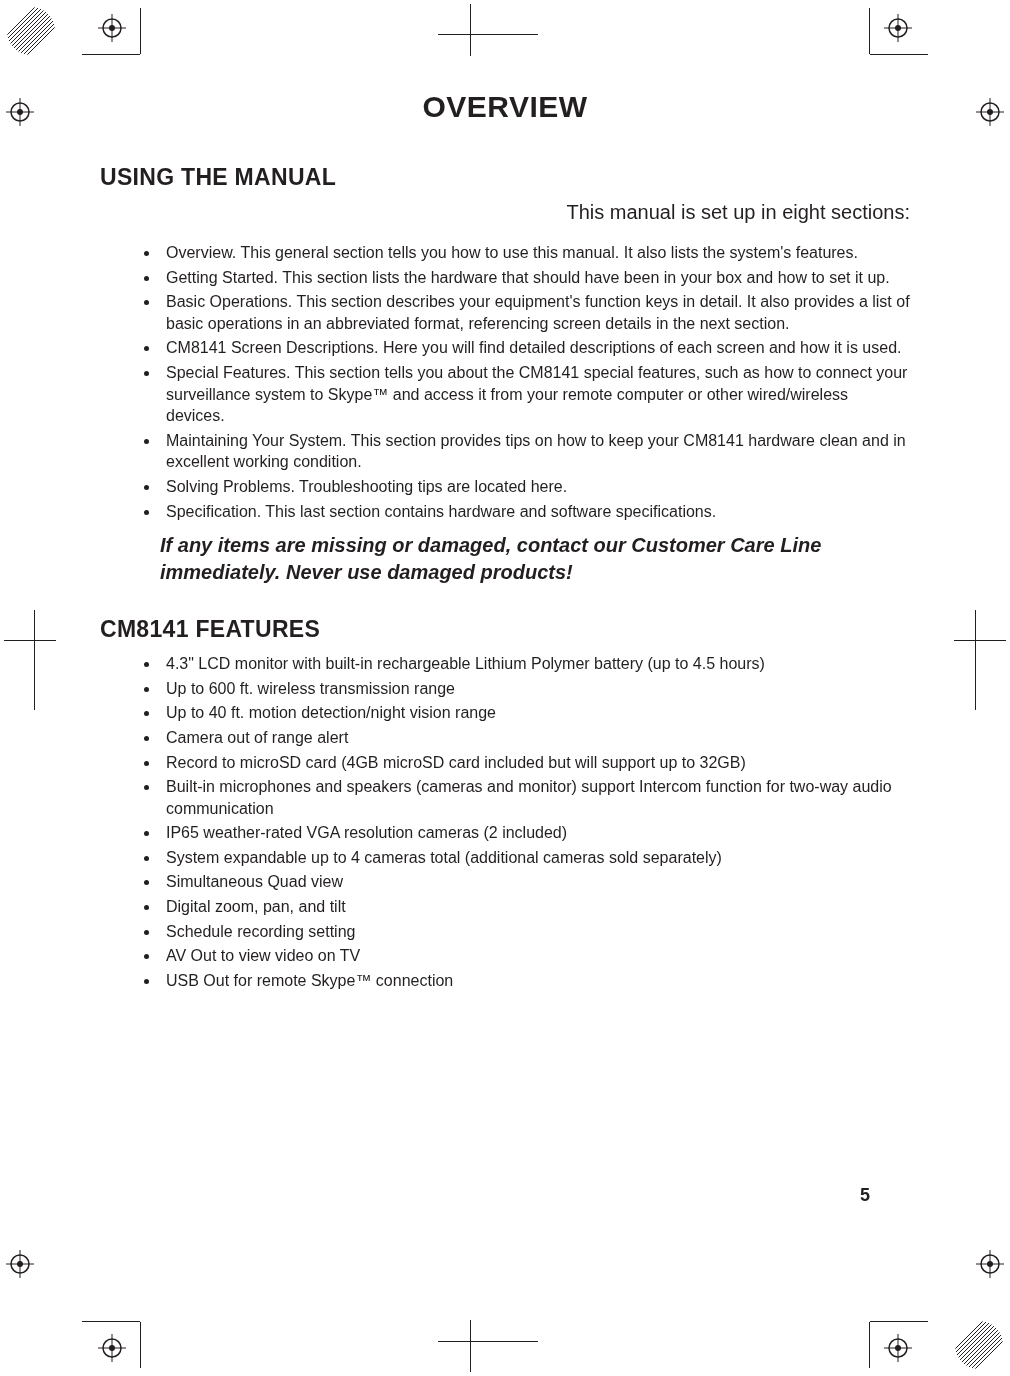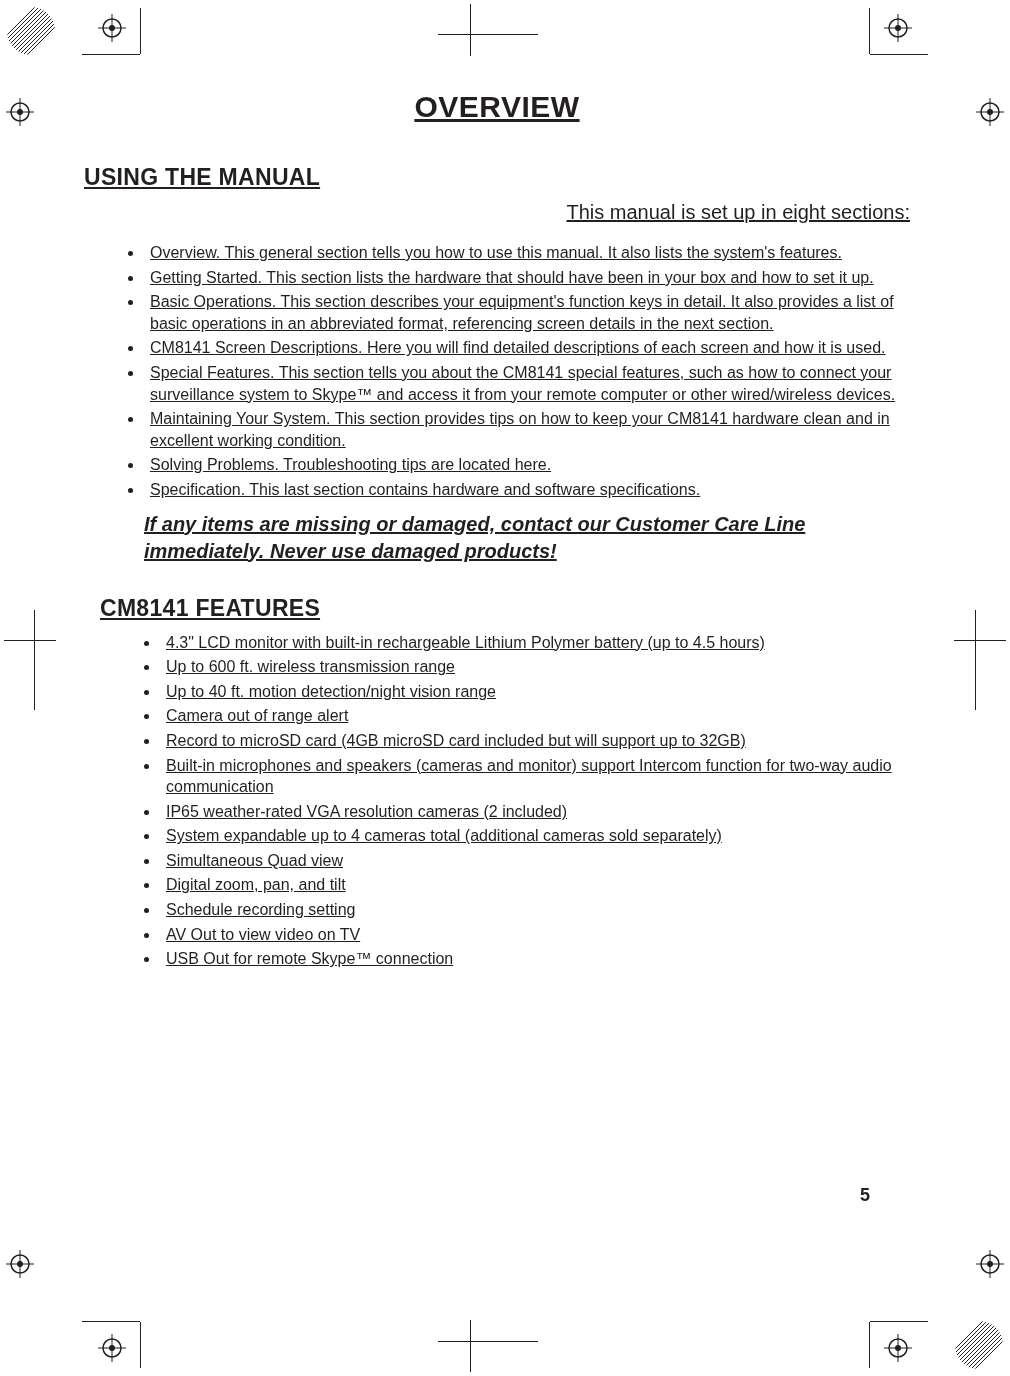--- a/index.html
+++ b/index.html
@@ -14,24 +14,23 @@
   }
   .page {
     position: relative;
     width: 1010px;
     height: 1376px;
     box-sizing: border-box;
   }
 
   .content {
     position: absolute;
-    left: 84px;
+    left: 100px;
     right: 100px;
     top: 90px;
-    text-decoration: underline;
   }
   h1.overview {
     text-align: center;
     font-weight: 700;
     font-size: 30px;
     letter-spacing: 0.5px;
     margin: 0 0 40px 0;
   }
   h2.section {
     font-weight: 700;
@@ -56,21 +55,20 @@
   }
   .note {
     font-style: italic;
     font-weight: 700;
     font-size: 20px;
     margin: 6px 0 30px 60px;
     line-height: 1.35;
   }
   .features {
     margin-top: 30px;
-    margin-left: 16px;
   }
   .page-num {
     position: absolute;
     right: 140px;
     bottom: 170px;
     font-weight: 700;
     font-size: 18px;
   }
   
   .cropmark { position:absolute; }

